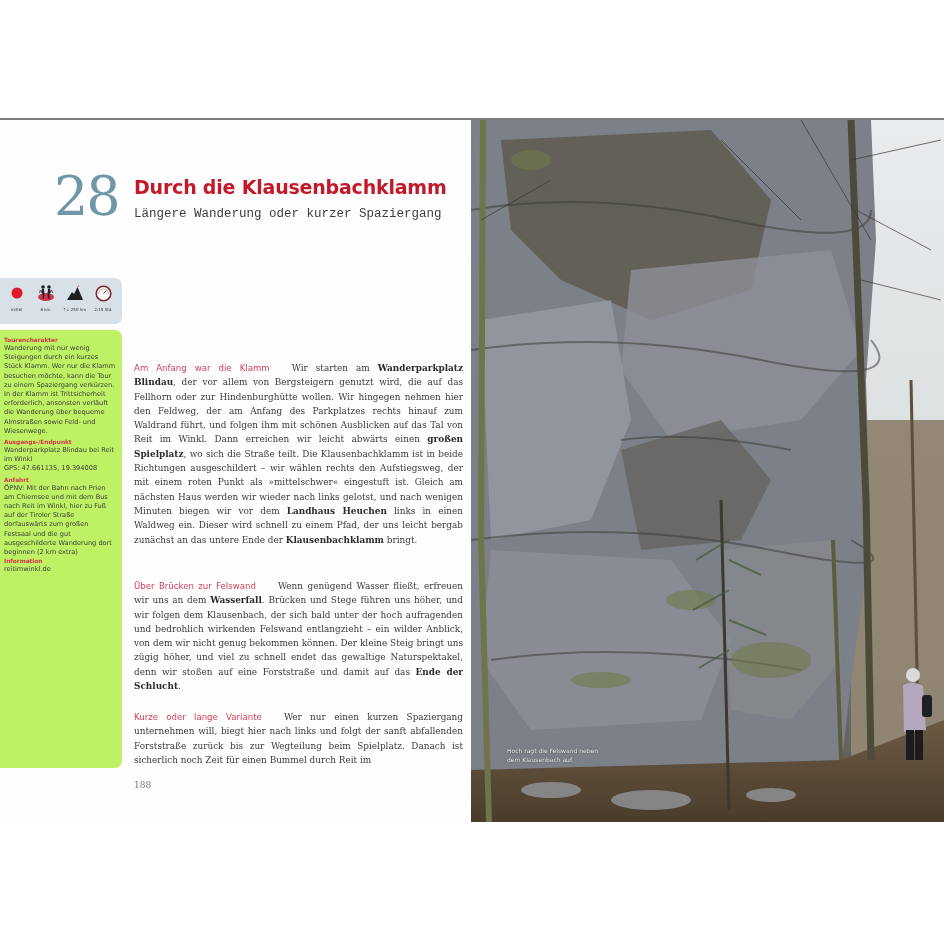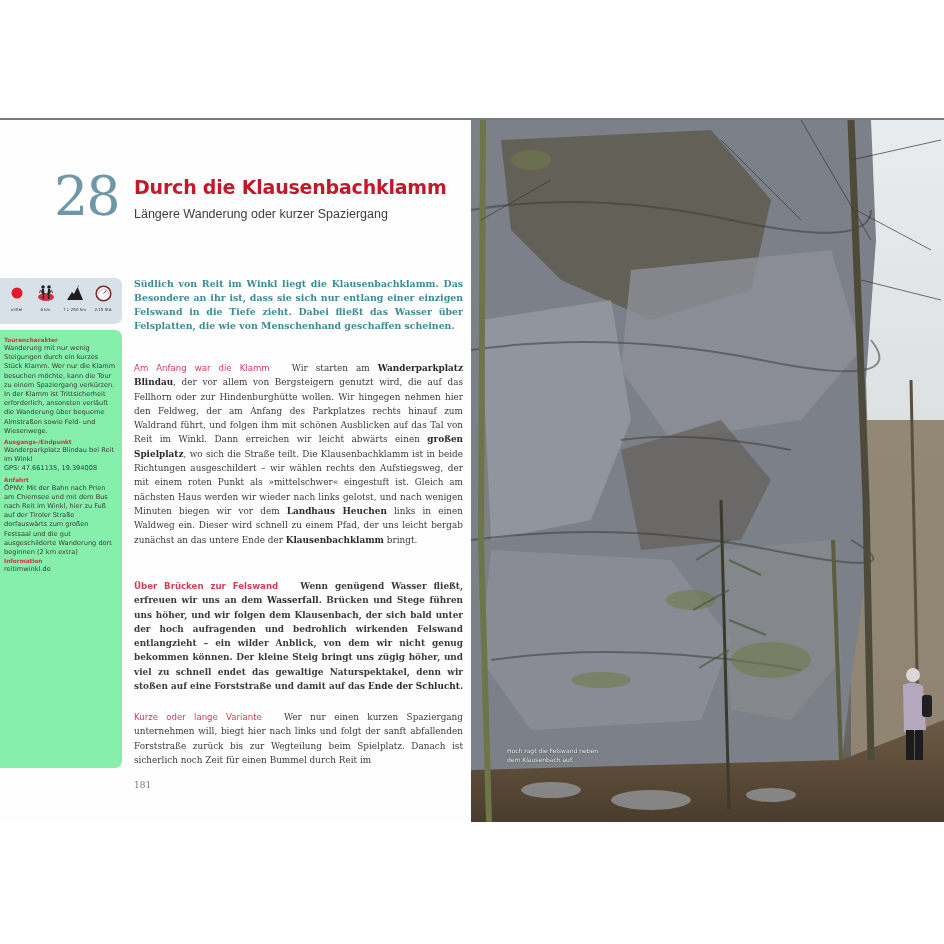--- a/index.html
+++ b/index.html
@@ -20,37 +20,37 @@
     font-family: "DejaVu Serif", serif; font-size: 54px; line-height: 54px;
     color: #6f97a6; letter-spacing: -2px;
   }
   .tour-title {
     position: absolute; left: 134px; top: 56px;
     font-family: "DejaVu Sans", sans-serif; font-weight: bold; font-size: 19px;
     color: #c4182a; letter-spacing: -0.2px;
   }
   .tour-subtitle {
     position: absolute; left: 134px; top: 87px;
-    font-family: Liberation Sans, sans-serif; font-size: 12.5px; color: #3d3d3d;
+    font-family: Liberation Mono, monospace; font-size: 12.5px; color: #3d3d3d;
   }
 
   
   .stats-panel {
     position: absolute; left: 0; top: 158px; width: 122px; height: 46px;
     background: #d7e1e7; border-radius: 0 7px 7px 0;
     display: flex; justify-content: space-around; align-items: flex-start; padding: 6px 4px 0 2px;
   }
   .stat { display: flex; flex-direction: column; align-items: center; width: 28px; }
   .stat-icon { width: 18px; height: 18px; display: flex; align-items: center; justify-content: center; }
   .stat-label {
     font-family: "DejaVu Sans", sans-serif; font-size: 4px; color: #333; margin-top: 5px; white-space: nowrap;
   }
   .info-box {
     position: absolute; left: 0; top: 210px; width: 122px; height: 438px;
-    background: #86efac; border-radius: 0 7px 7px 0; padding: 6px 6px 0 4px;
+    background: #bef264; border-radius: 0 7px 7px 0; padding: 6px 6px 0 4px;
     font-family: "DejaVu Sans", sans-serif; font-size: 6.6px; line-height: 9.2px; color: #3a3a3a;
   }
   .info-heading { color: #d23148; font-size: 5.8px; line-height: 8px; font-weight: bold; }
   .info-text { margin-bottom: 2px; }
 
   
   .lead {
     position: absolute; left: 134px; top: 157px; width: 329px;
     font-family: "DejaVu Serif", serif; font-weight: bold; font-size: 9.4px; line-height: 14.1px;
     color: #3d8a95; text-align: justify; hyphens: manual;
@@ -148,33 +148,32 @@
       <div>
         <div class="info-heading">Anfahrt</div>
         <div>ÖPNV: Mit der Bahn nach Prien am Chiemsee und mit dem Bus nach Reit im Winkl, hier zu Fuß auf der Tiroler Straße dorfauswärts zum großen Festsaal und die gut ausgeschilderte Wanderung dort beginnen (2 km extra)</div>
       </div>
       <div>
         <div class="info-heading">Information</div>
         <div class="info-text">reitimwinkl.de</div>
       </div>
     </div>
 
-    <p class="lead">Südlich von Reit im Winkl liegt die Klausenbachklamm. Das Besondere an ihr ist, dass sie sich nur entlang einer einzigen Felswand in die Tiefe zieht. Dabei fließt das Wasser über Felsplatten, die wie von Menschenhand geschaffen scheinen.</p>
 
     <p class="body-section" style="top:241px;">
       <span class="section-head">Am Anfang war die Klamm</span><span class="section-body">Wir starten am <b>Wanderparkplatz Blindau</b>, der vor allem von Bergsteigern genutzt wird, die auf das Fellhorn oder zur Hindenburghütte wollen. Wir hingegen nehmen hier den Feldweg, der am Anfang des Parkplatzes rechts hinauf zum Waldrand führt, und folgen ihm mit schönen Ausblicken auf das Tal von Reit im Winkl. Dann erreichen wir leicht abwärts einen <b>großen Spielplatz</b>, wo sich die Straße teilt. Die Klausenbachklamm ist in beide Richtungen ausgeschildert – wir wählen rechts den Aufstiegsweg, der mit einem roten Punkt als »mittelschwer« eingestuft ist. Gleich am nächsten Haus werden wir wieder nach links gelotst, und nach wenigen Minuten biegen wir vor dem <b>Landhaus Heuchen</b> links in einen Waldweg ein. Dieser wird schnell zu einem Pfad, der uns leicht bergab zunächst an das untere Ende der <b>Klausenbachklamm</b> bringt.</span>
     </p>
-    <p class="body-section" style="top:459px;font-weight:bold;">
+    <p class="body-section" style="top:459px;">
       <span class="section-head">Über Brücken zur Felswand</span><span class="section-body">Wenn genügend Wasser fließt, erfreuen wir uns an dem <b>Wasserfall</b>. Brücken und Stege führen uns höher, und wir folgen dem Klausenbach, der sich bald unter der hoch aufragenden und bedrohlich wirkenden Felswand entlangzieht – ein wilder Anblick, von dem wir nicht genug bekommen können. Der kleine Steig bringt uns zügig höher, und viel zu schnell endet das gewaltige Naturspektakel, denn wir stoßen auf eine Forststraße und damit auf das <b>Ende der Schlucht</b>.</span>
     </p>
     <p class="body-section" style="top:590px;">
       <span class="section-head">Kurze oder lange Variante</span><span class="section-body">Wer nur einen kurzen Spaziergang unternehmen will, biegt hier nach links und folgt der sanft abfallenden Forststraße zurück bis zur Wegteilung beim Spielplatz. Danach ist sicherlich noch Zeit für einen Bummel durch Reit im</span>
     </p>
 
-    <div class="page-number">181</div>
+    <div class="page-number">188</div>
   </div>
 
   <div class="photo">
     <svg width="473" height="702" viewBox="0 0 473 702">
       <defs>
         <linearGradient id="sky" x1="0" y1="0" x2="0" y2="1">
           <stop offset="0" stop-color="#e9ecef"></stop>
             <stop offset="1" stop-color="#cfd2d0"></stop>
         </linearGradient>
         <linearGradient id="ground" x1="0" y1="0" x2="0" y2="1">

